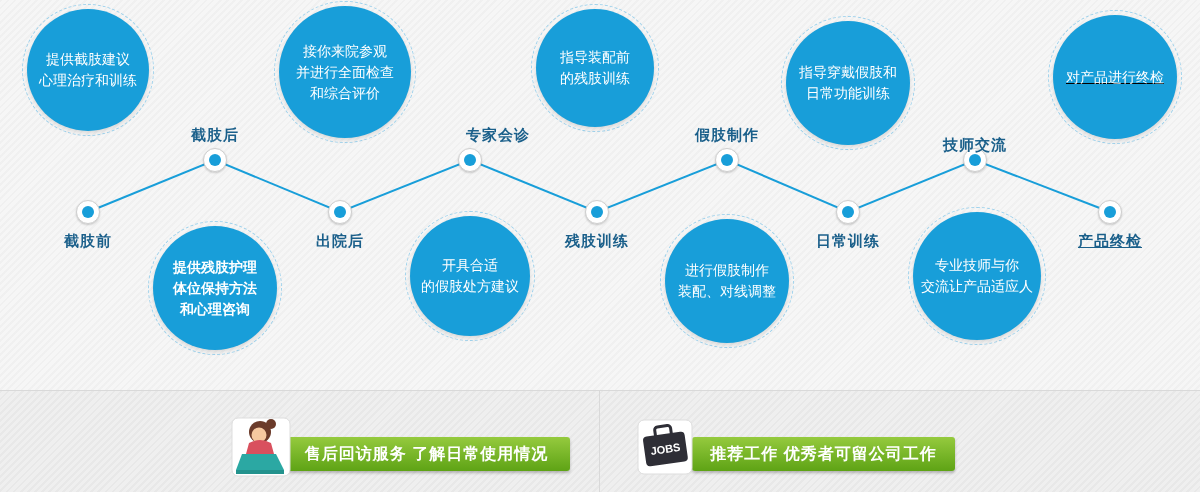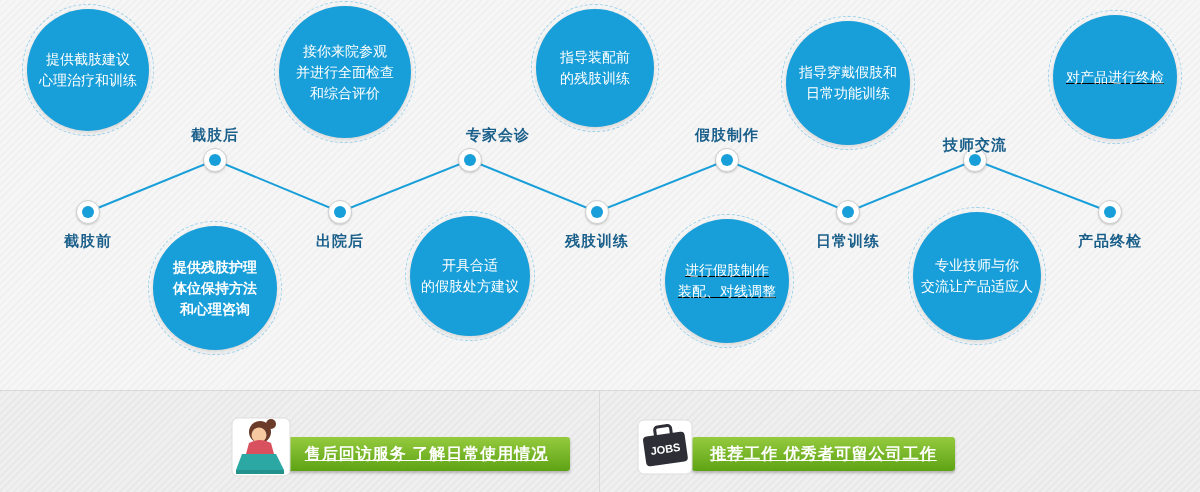--- a/index.html
+++ b/index.html
@@ -56,21 +56,20 @@
     background:#d9d9d9;z-index:2;
   }
   .banner{
     position:absolute;z-index:5;height:34px;line-height:34px;
     text-align:center;color:#ffffff;font-weight:bold;font-size:16px;
     letter-spacing:1px;
     background:linear-gradient(#95ca3e,#5ea315);
     border-radius:3px;
     box-shadow:0 2px 3px rgba(0,0,0,0.25);
     cursor:pointer;
-    text-decoration:underline;
   }
   .footer-icon{position:absolute;z-index:6;}
 </style>
 </head>
 <body>
 
 <div class="stage">
 
   <svg class="zigzag" width="1200" height="492" viewBox="0 0 1200 492">
     <polyline points="88,212 215,160 340,212 470,160 597,212 727,160 848,212 975,160 1110,212" fill="none" stroke="#189ed9" stroke-width="2"></polyline>
@@ -99,21 +98,21 @@
 
   <div class="bubble" style="left:148px;top:221px;width:134px;height:134px;font-weight:bold;">
     <div class="bubble-inner">提供残肢护理
 体位保持方法
 和心理咨询</div>
   </div>
   <div class="bubble" style="left:405px;top:211px;width:130px;height:130px;">
     <div class="bubble-inner">开具合适
 的假肢处方建议</div>
   </div>
-  <div class="bubble" style="left:660px;top:214px;width:134px;height:134px;text-decoration:underline;">
+  <div class="bubble" style="left:660px;top:214px;width:134px;height:134px;">
     <div class="bubble-inner">进行假肢制作
 装配、对线调整</div>
   </div>
   <div class="bubble" style="left:908px;top:207px;width:138px;height:138px;">
     <div class="bubble-inner">专业技师与你
 交流让产品适应人</div>
   </div>
 
   <div class="node" style="left:76px;top:200px;">
       <div class="node-dot"></div>
@@ -145,21 +144,21 @@
     </div>
 
   <div class="stage-label" style="left:28px;top:232px;text-align:center;">截肢前</div>
   <div class="stage-label" style="left:155px;top:126px;">截肢后</div>
   <div class="stage-label" style="left:280px;top:232px;text-align:center;">出院后</div>
   <div class="stage-label" style="left:410px;top:126px;text-align:right;">专家会诊</div>
   <div class="stage-label" style="left:537px;top:232px;">残肢训练</div>
   <div class="stage-label" style="left:667px;top:126px;">假肢制作</div>
   <div class="stage-label" style="left:788px;top:232px;">日常训练</div>
   <div class="stage-label" style="left:915px;top:136px;">技师交流</div>
-  <div class="stage-label" style="left:1050px;top:232px;">产品终检</div>
+  <div class="stage-label" style="left:1050px;top:232px;text-decoration:underline;">产品终检</div>
 
   <div class="footer-area"></div>
   <div class="footer-divider"></div>
 
   <svg class="footer-icon" style="left:230px;top:412px;" width="62" height="68" viewBox="0 0 62 68">
     <rect x="2" y="6" width="58" height="58" rx="6" fill="#ffffff" stroke="#dddddd"></rect>
     <circle cx="30" cy="20" r="11" fill="#6b3b2a"></circle>
     <circle cx="41" cy="12" r="5" fill="#6b3b2a"></circle>
     <circle cx="29" cy="23" r="7.5" fill="#f6c9a0"></circle>
     <path d="M19 31 q11 -6 22 0 l3 11 h-28 z" fill="#d9505e"></path>

